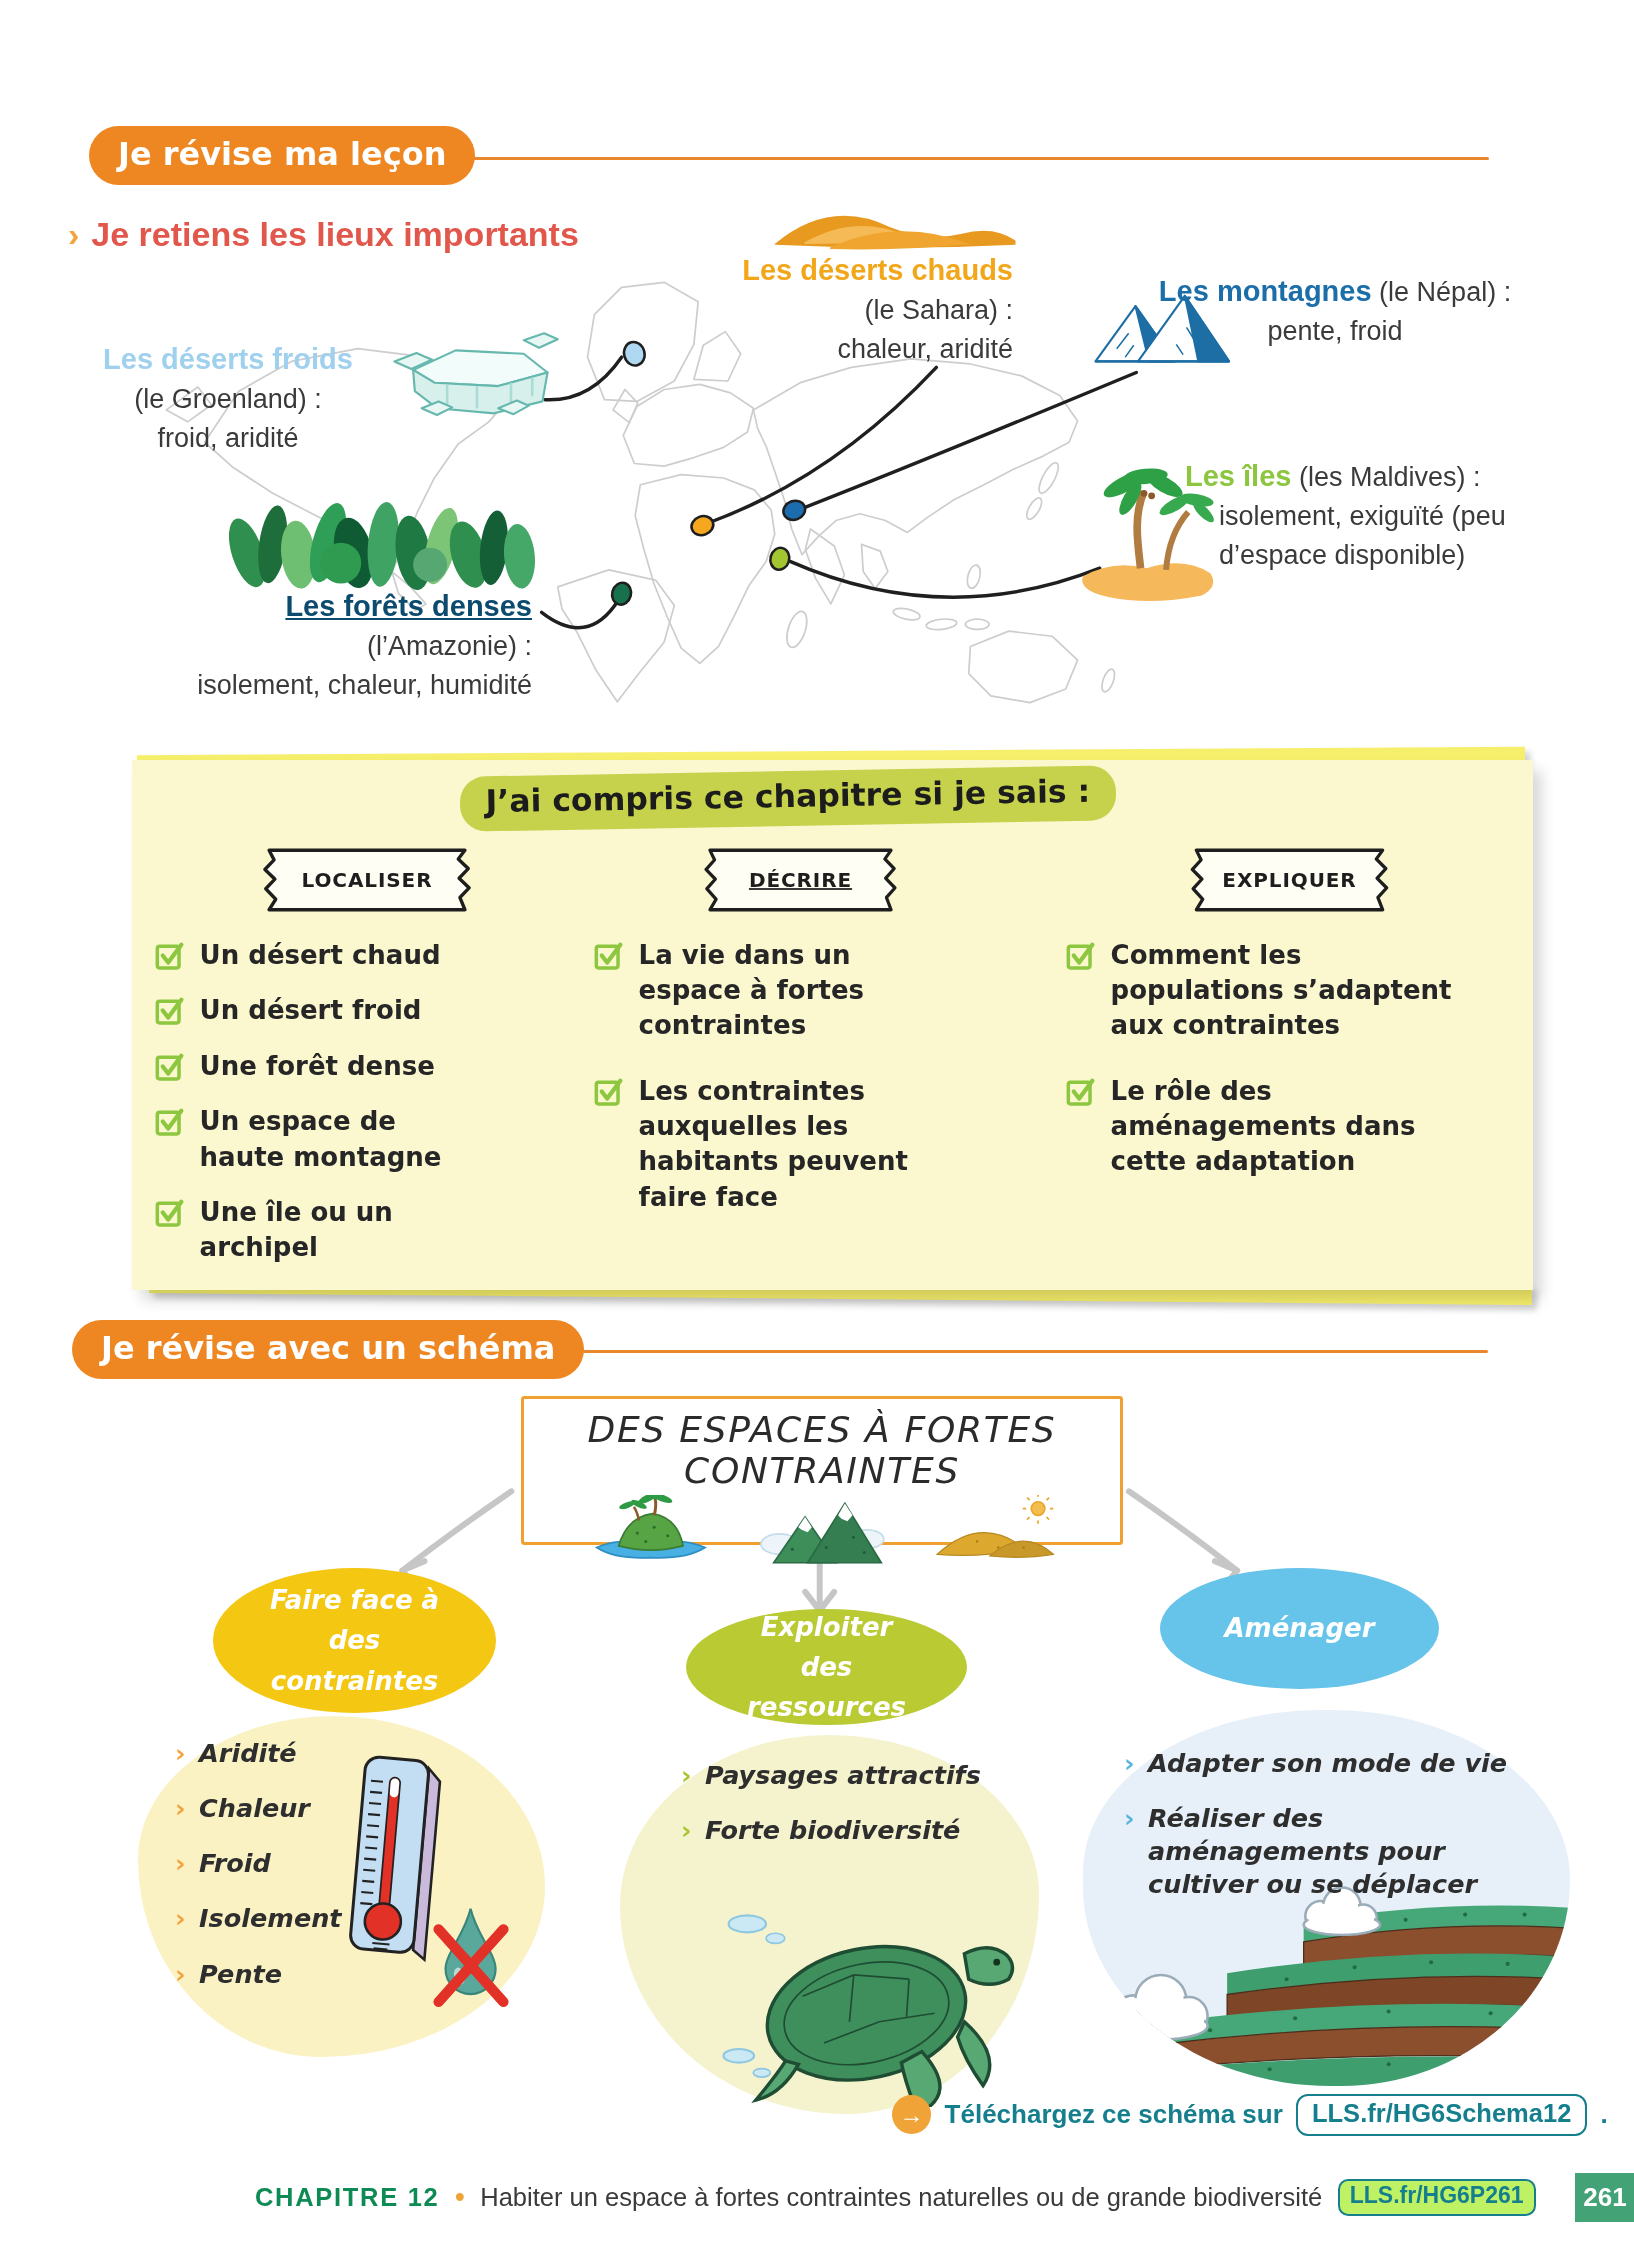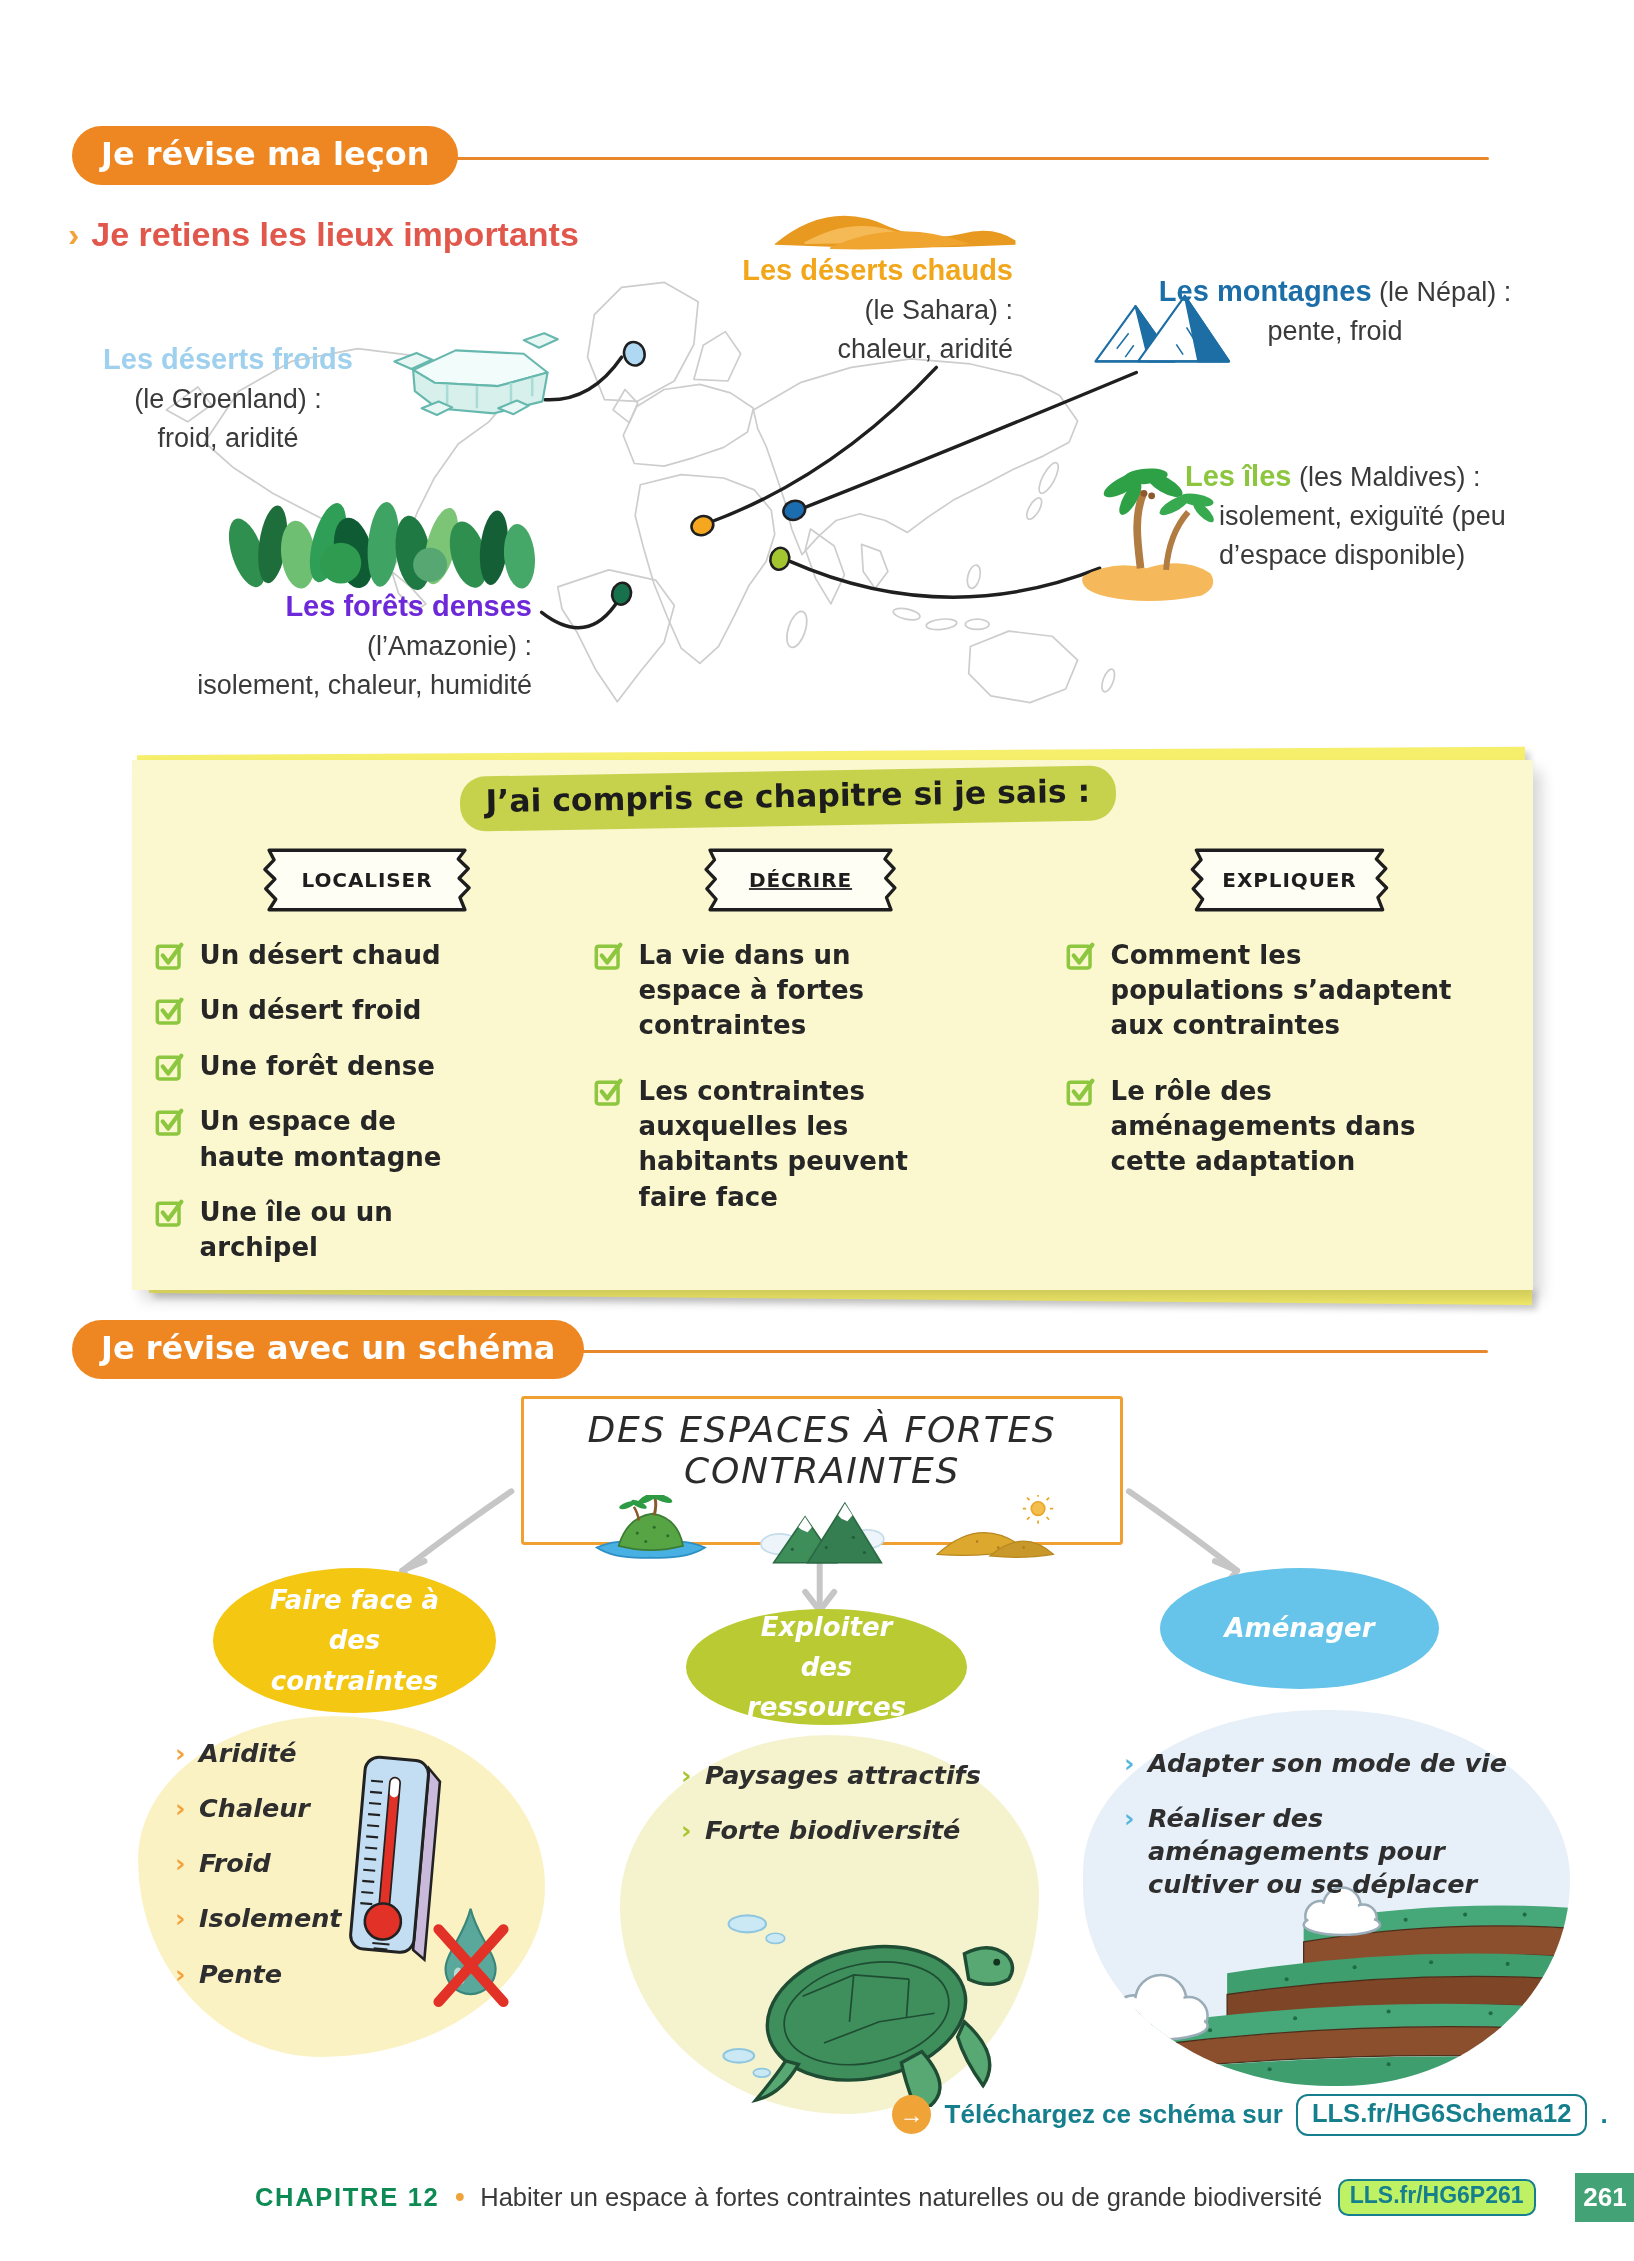--- a/index.html
+++ b/index.html
@@ -8,21 +8,21 @@
   
   .badge{position:absolute;background:#EE8722;color:#fff;font-family:"DejaVu Sans",sans-serif;
          font-weight:700;font-size:32px;padding:8.5px 29px 12px;border-radius:31px;z-index:3;}
   .rule{position:absolute;height:3.4px;background:#E8872B;border-radius:1.7px;z-index:2;}
   .h1{position:absolute;font-weight:700;font-size:34px;color:#E2574C;z-index:3;}
   .h1 .chev{color:#F2A33C;font-weight:900;margin-right:12px;}
   
   .map-label{position:absolute;font-size:27px;color:#3A3A3A;line-height:1.42;z-index:3;}
   .map-label .t{font-weight:700;font-size:29px;}
   .t-cold{color:#9FD0EE;}.t-hot{color:#F2A71B;}.t-mtn{color:#1C6EA8;}
-  .t-isl{color:#8CC63E;}.t-for{color:#6d28d9;}
+  .t-isl{color:#8CC63E;}.t-for{color:#0c4a6e;text-decoration:underline;}
   .worldmap{position:absolute;left:68px;top:187px;z-index:1;}
   
   .note{position:absolute;left:132px;top:760px;width:1401px;height:530px;background:#FBF7CF;
         box-shadow:8.5px 10.2px 13.6px rgba(0,0,0,0.16);z-index:1;}
   .note-fold{position:absolute;background:#F6EF6B;box-shadow:5.1px 5.1px 6.8px rgba(0,0,0,0.18);z-index:0;}
   .fold-top{left:137px;top:751px;width:1388px;height:19px;transform:rotate(-0.35deg);}
   .fold-bottom{left:149px;top:1279px;width:1383px;height:20.4px;transform:rotate(0.5deg);}
   .note-title{position:absolute;left:460px;top:771px;z-index:4;}
   .pill{display:inline-block;background:#C6D24B;border-radius:25.5px;padding:6.8px 25.5px 12px;
         transform:rotate(-1deg);font-family:"DejaVu Sans",sans-serif;font-weight:700;
@@ -66,21 +66,21 @@
            font-weight:700;font-size:23px;background:#bef264;}
   .f-page{margin-left:auto;width:60px;height:49px;background:#43A377;color:#fff;display:flex;
           align-items:center;justify-content:center;font-size:26px;font-weight:700;}
 </style>
 </head>
 <body>
 
 <div class="page">
 
   <div class="rule" style="left:426px;top:157px;width:1063px;"></div>
-  <div class="badge" style="left:72px;top:126px;text-align:center;">
+  <div class="badge" style="left:89px;top:126px;text-align:center;">
     <span>Je révise ma leçon</span>
   </div>
   <div class="h1" style="left:68px;top:215px;">
     <span class="chev">›</span><span>Je retiens les lieux importants</span>
   </div>
 
   <svg class="worldmap" width="1490" height="519" viewBox="0 0 1750 610">
     <g fill="none" stroke="#CDCDCD" stroke-width="2" stroke-linejoin="round">
       <path d="M630,250 L610,200 L618,150 L650,118 L700,112 L740,135 L735,185 L712,228 L668,252 Z"></path>
       <path d="M115,262 L152,235 L168,256 L140,276 Z"></path>

